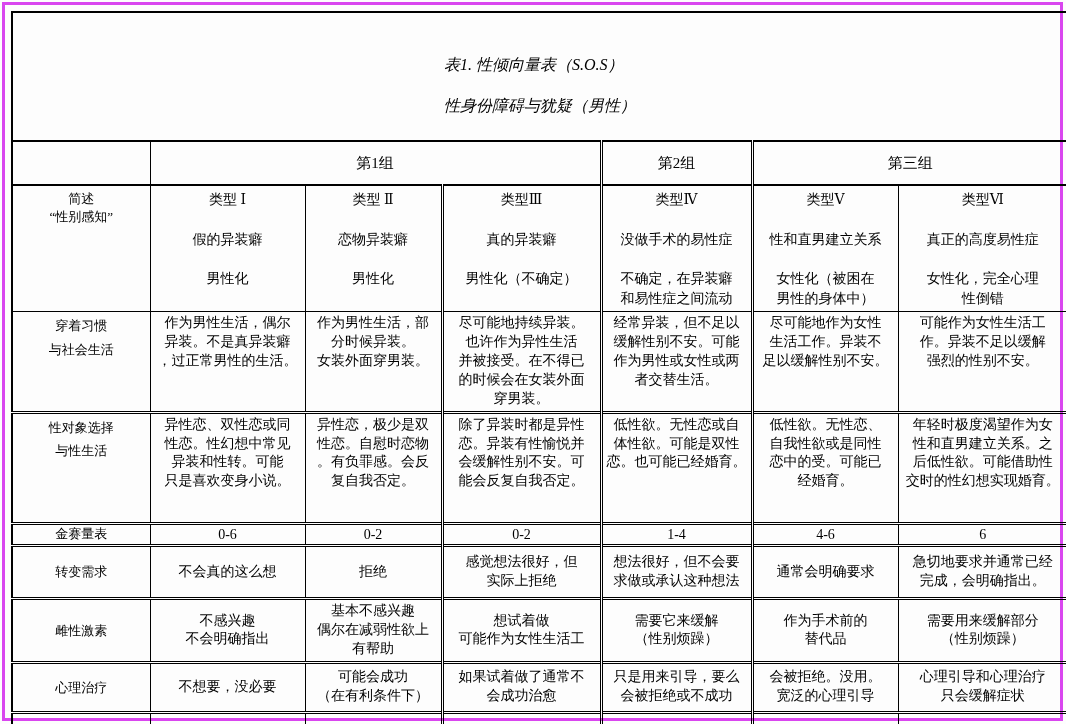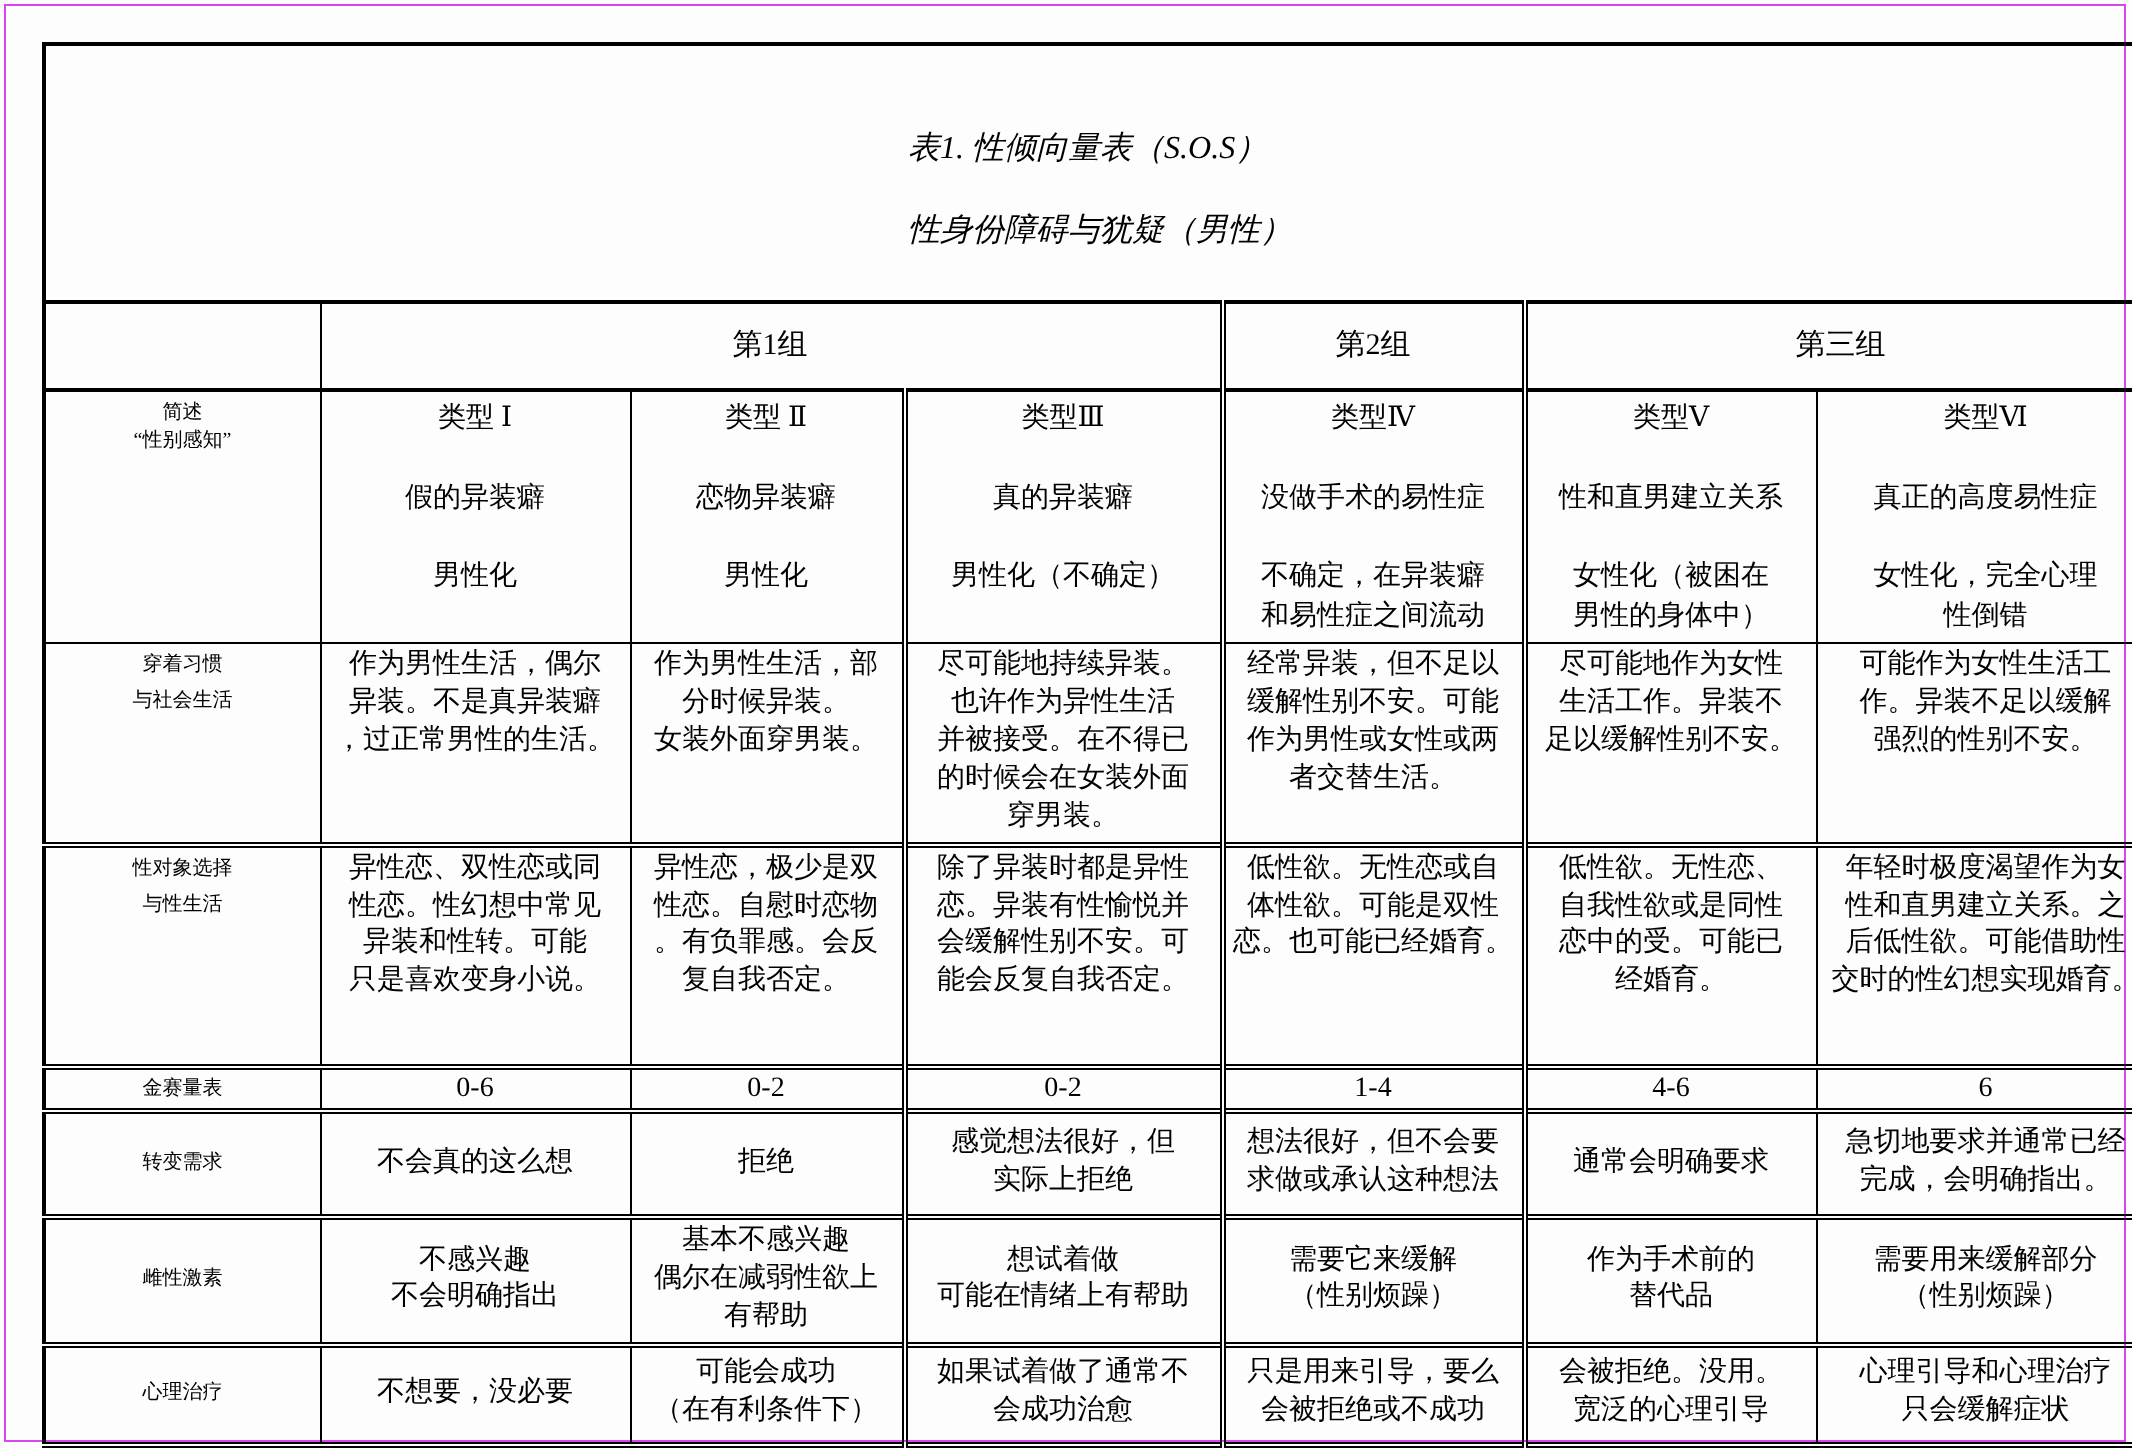--- a/index.html
+++ b/index.html
@@ -4,21 +4,21 @@
 <style>
   html,body{margin:0;padding:0;background:#fff;}
   .page{
     width:1066px;height:724px;box-sizing:border-box;
     background:#fdfdfd;
     font-family:"Liberation Serif","DejaVu Serif",serif;
     color:#000;position:relative;
   }
   .table-frame{
     position:absolute;left:2px;top:2px;right:3px;bottom:3px;
-    border:1px solid #d946ef;padding:18px;box-sizing:border-box;
+    border:3px solid #d946ef;padding:6px;box-sizing:border-box;
   }
   table.sos{
     width:100%;height:100%;
     border-collapse:collapse;table-layout:fixed;
     border:2px solid #000;
   }
   td{
     border:1px solid #000;
     font-size:14px;line-height:1.35;
     text-align:center;vertical-align:middle;
@@ -35,21 +35,21 @@
   td.sep{border-left:3px double #000;}
   
   tr.r0 td{height:123px;vertical-align:top;line-height:1.42;padding-top:4px;}
   tr.r1 td{height:92px;vertical-align:top;margin-left:16px;}
   tr.r2 td{height:111px;vertical-align:top;border-top:3px double #000;font-family:Liberation Serif, serif;}
   tr.r3 td{height:22px;border-top:3px double #000;line-height:1.1;}
   tr.r4 td{height:53px;border-top:3px double #000;}
   tr.r5 td{height:47px;border-top:3px double #000;}
   tr.r6 td{height:50px;border-top:3px double #000;}
   tr.r7 td{height:84px;border-top:3px double #000;}
-  td.rowlabel{vertical-align:middle;line-height:1.8;font-size:10px;}
+  td.rowlabel{vertical-align:middle;line-height:1.8;font-size:13px;}
   tr.r3 td.rowlabel{line-height:1.1;text-align:center;}
 </style>
 </head>
 <body>
 
 <div class="page">
   <div class="table-frame">
     <table class="sos">
       <colgroup>
         <col style="width:138px">
@@ -194,21 +194,21 @@
       </tr>
 
       <tr class="r5">
         <td class="rowlabel">雌性激素</td>
         <td>不感兴趣
 不会明确指出</td>
         <td>基本不感兴趣
 偶尔在减弱性欲上
 有帮助</td>
         <td class="sep">想试着做
-可能在情绪上有帮助</td>
+可能作为女性生活工</td>
         <td class="sep">需要它来缓解
 （性别烦躁）</td>
         <td class="sep">作为手术前的
 替代品</td>
         <td>需要用来缓解部分
 （性别烦躁）</td>
       </tr>
 
       <tr class="r6">
         <td class="rowlabel">心理治疗</td>

